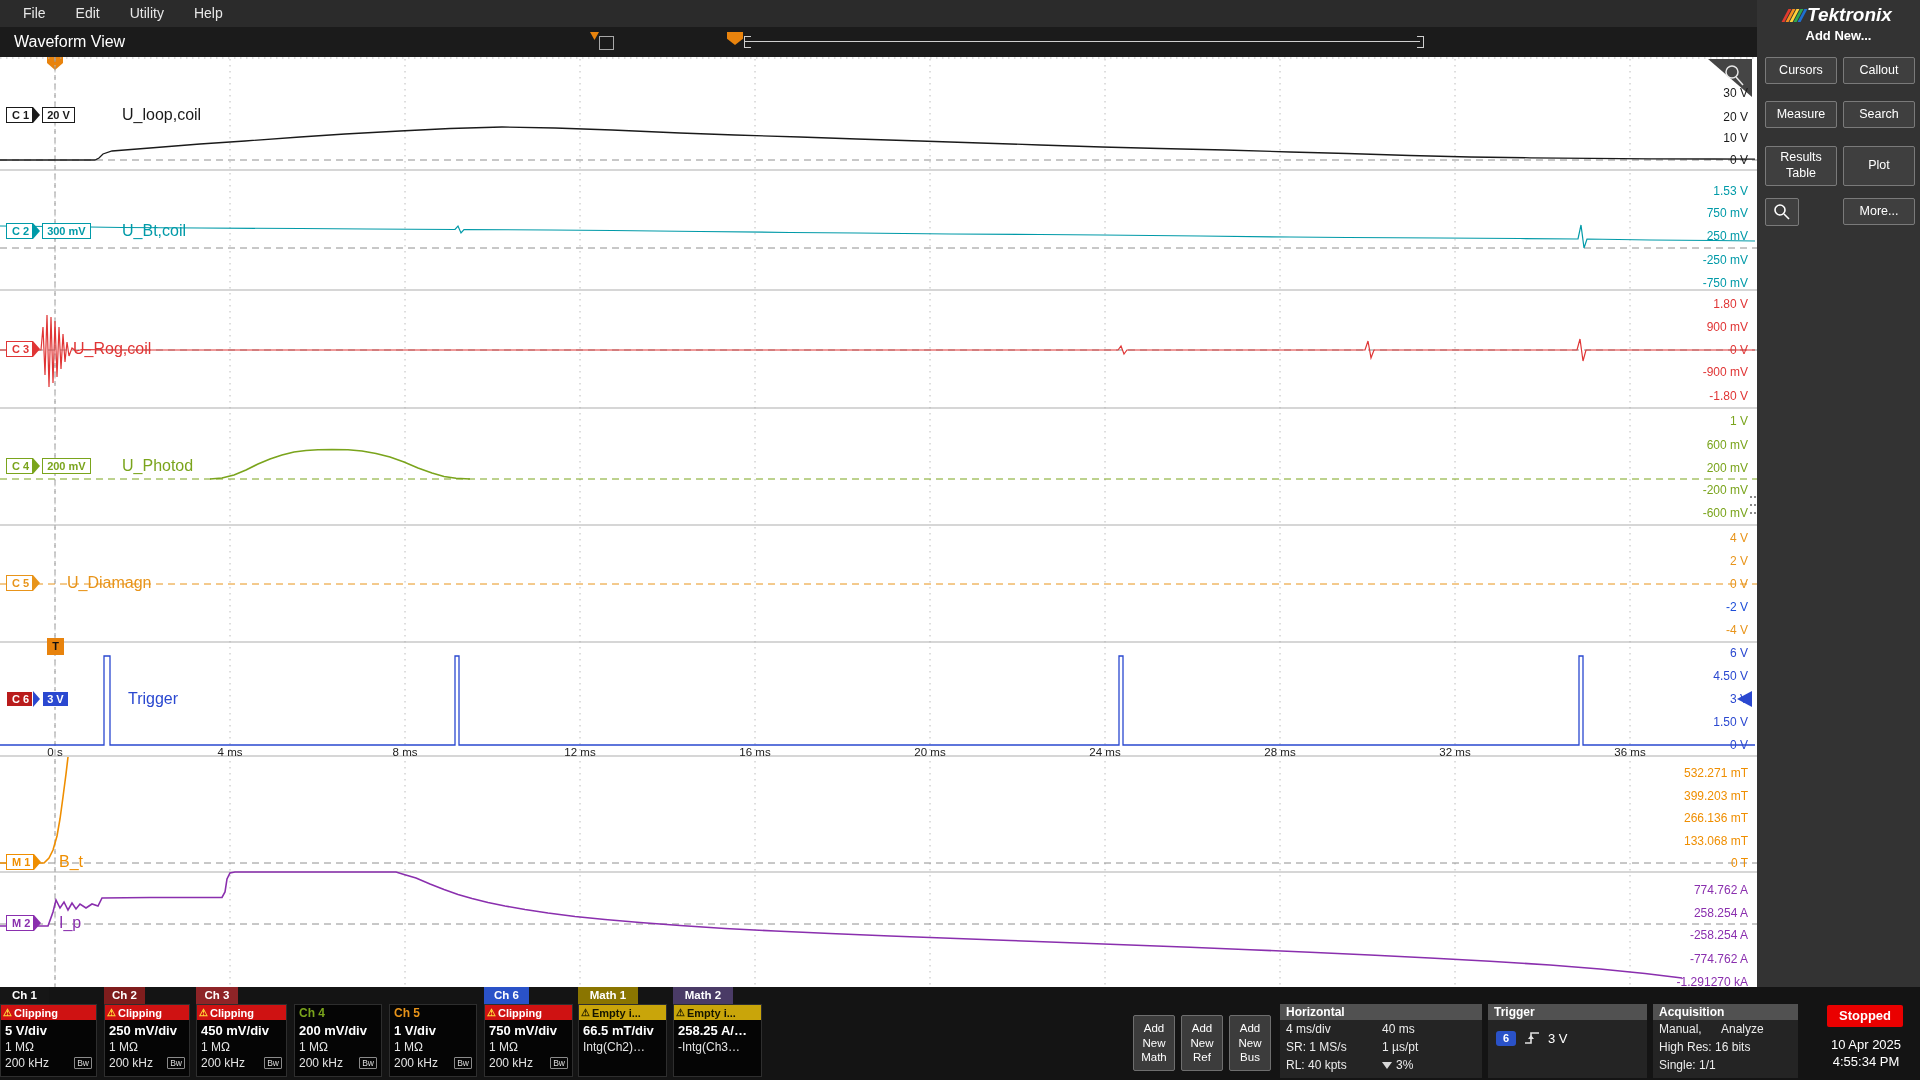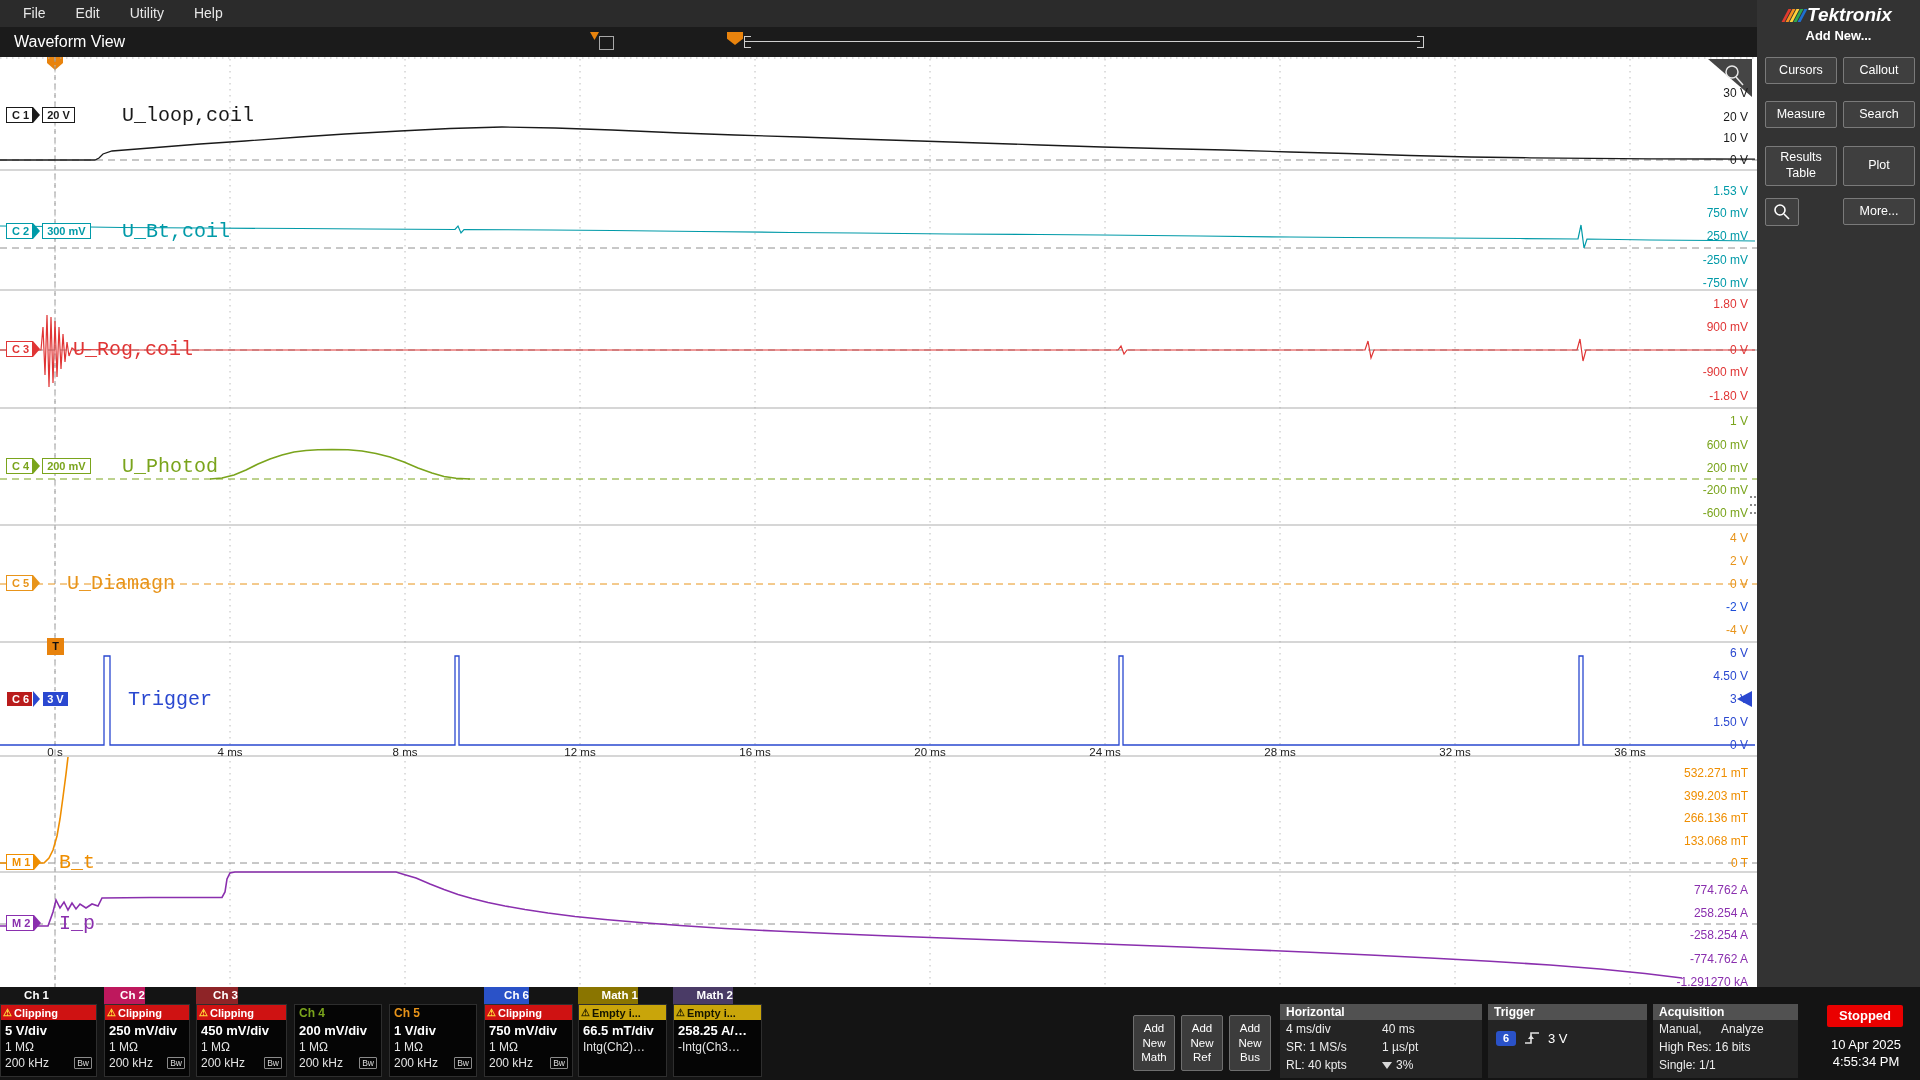--- a/index.html
+++ b/index.html
@@ -23,41 +23,41 @@
   
   .plot{position:absolute;left:0;top:57px;width:1757px;height:930px;background:#fff;}
   #traces{position:absolute;left:0;top:0;}
   #plot-labels{position:absolute;left:0;top:0;width:100%;height:100%;}
   .scale-label{position:absolute;right:9px;transform:translateY(-50%);font-size:12px;line-height:1;white-space:nowrap;}
   .time-label{position:absolute;top:689px;transform:translateX(-50%);font-size:11.5px;color:#222;}
   .ch-badge{position:absolute;left:6px;transform:translateY(-50%);display:flex;align-items:center;font-size:11px;font-weight:bold;height:18px;}
   .tag{border:1.5px solid;padding:0 3px 0 5px;background:#fff;line-height:14px;height:14px;display:inline-block;}
   .tag-arrow{width:0;height:0;border-top:8.5px solid transparent;border-bottom:8.5px solid transparent;border-left:7px solid;margin-right:2px;}
   .tag-val{border:1.5px solid;padding:0 4px;background:#fff;line-height:14px;height:14px;display:inline-block;}
-  .ch-name{position:absolute;transform:translateY(-50%);font-size:20px;white-space:nowrap;font-family:Liberation Mono, monospace;}
+  .ch-name{position:absolute;transform:translateY(-50%);font-size:16px;white-space:nowrap;}
   .tsquare{position:absolute;left:47px;top:581px;width:17px;height:17px;background:#e8830d;color:#101010;font-size:11px;font-weight:bold;text-align:center;line-height:17px;}
   .trig-arrow{position:absolute;left:1737px;top:634px;width:0;height:0;border-top:8px solid transparent;border-bottom:8px solid transparent;border-right:15px solid #2a48d0;}
 
   .splitter{position:absolute;left:1749px;top:494px;width:8px;height:28px;}
   .splitter i{position:absolute;left:1px;top:2px;width:2px;height:2px;background:#8a8a8a;box-shadow:4px 0 0 #8a8a8a,0 8px 0 #8a8a8a,4px 8px 0 #8a8a8a,0 16px 0 #8a8a8a,4px 16px 0 #8a8a8a;}
 
   
   .rightpanel{position:absolute;left:1757px;top:0;width:163px;height:987px;background:#333;}
   .logo{margin-top:4px;display:flex;justify-content:center;align-items:center;gap:3px;}
   .swoosh{display:flex;gap:1px;transform:skewX(-28deg);}
   .swoosh b{width:3px;height:13px;display:block;}
   .logo-text{color:#fff;font-size:19px;font-weight:bold;font-style:italic;}
   .addnew{text-align:center;color:#fff;font-size:13px;font-weight:bold;margin-top:2px;}
   #rp-buttons{position:absolute;left:0;top:0;width:100%;height:100%;}
   .rp-btn{position:absolute;background:#3f3f3f;border:1px solid #7a7a7a;color:#fff;font-size:12.5px;font-family:inherit;border-radius:2px;display:flex;align-items:center;justify-content:center;text-align:center;line-height:1.25;padding:0 2px;box-sizing:border-box;}
 
   
   .bottombar{position:absolute;left:0;top:987px;width:1920px;height:93px;background:#141414;}
   #bb-dyn{position:absolute;left:0;top:0;width:100%;height:100%;}
-  .btab{position:absolute;top:0;height:32px;line-height:17px;font-size:11.5px;font-weight:bold;text-align:right;}
+  .btab{position:absolute;top:0;height:32px;line-height:17px;font-size:11.5px;font-weight:bold;text-align:center;}
   .card{position:absolute;top:17px;height:73px;background:#050505;border:1px solid #2e2e2e;box-sizing:border-box;overflow:hidden;}
   .card-head{height:15px;display:flex;align-items:center;font-size:11px;font-weight:bold;padding:0 2px;gap:2px;}
   .hred{background:#cf1212;color:#fff;}
   .hyellow{background:#c9a50a;color:#151500;}
   .hplain{color:#fff;padding-left:4px;font-size:12px;}
   .warn{font-size:10px;}
   .hred .warn{color:#ffd93a;}
   .hyellow .warn{color:#332b00;}
   .card-v1{color:#fff;font-size:13px;font-weight:bold;padding:3px 4px 0;}
   .card-v2{color:#e4e4e4;font-size:12px;padding:2px 4px 0;display:flex;justify-content:space-between;align-items:center;}
@@ -268,21 +268,21 @@
         <circle cx="7" cy="7" r="5" fill="none" stroke="#fff" stroke-width="1.6"></circle>
         <line x1="11" y1="11" x2="16" y2="16" stroke="#fff" stroke-width="1.6"></line>
       </svg>
     </button>
     <button class="rp-btn" style="left:86px;top:198px;width:72px;height:27px;">More...</button>
   </div>
 
   <div class="bottombar">
     <div id="bb-dyn">
         <div class="btab" style="left: 0px; width: 49px; background: rgb(22, 22, 22); color: rgb(255, 255, 255);">Ch 1</div>
-        <div class="btab" style="left: 104px; width: 41px; background: #be185d; color: rgb(255, 255, 255);">Ch 2</div>
+        <div class="btab" style="left: 104px; width: 41px; background: #7f1d1d; color: rgb(255, 255, 255);">Ch 2</div>
         <div class="btab" style="left: 196px; width: 42px; background: rgb(142, 36, 39); color: rgb(255, 255, 255);">Ch 3</div>
         <div class="btab" style="left: 484px; width: 45px; background: rgb(42, 82, 200); color: rgb(255, 255, 255);">Ch 6</div>
         <div class="btab" style="left: 578px; width: 60px; background: rgb(138, 117, 0); color: rgb(255, 255, 255);">Math 1</div>
         <div class="btab" style="left: 673px; width: 60px; background: rgb(74, 59, 102); color: rgb(255, 255, 255);">Math 2</div>
         <div class="card" style="left: 0px; width: 97px;">
           <div class="card-head hred">
             <span class="warn">⚠</span>
             <span>Clipping</span>
           </div>
           <div class="card-v1"><span>5 V/div</span></div>

